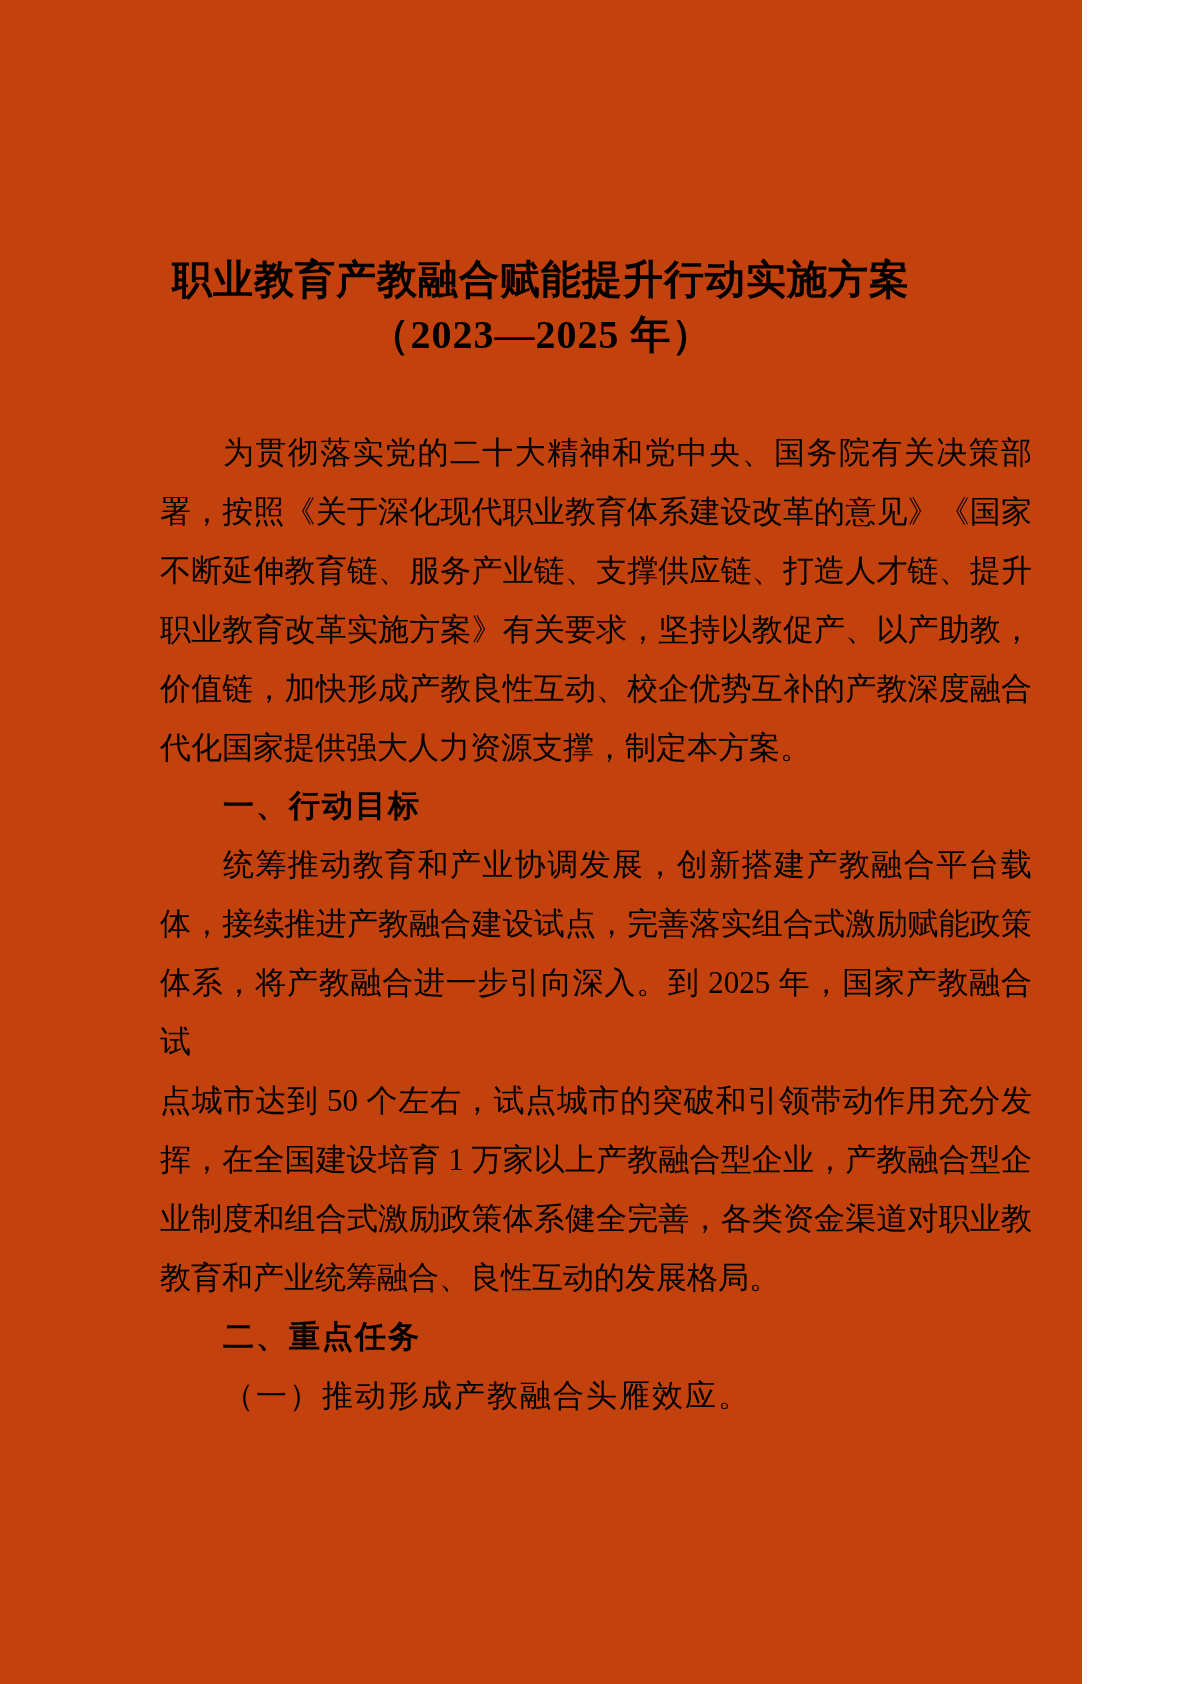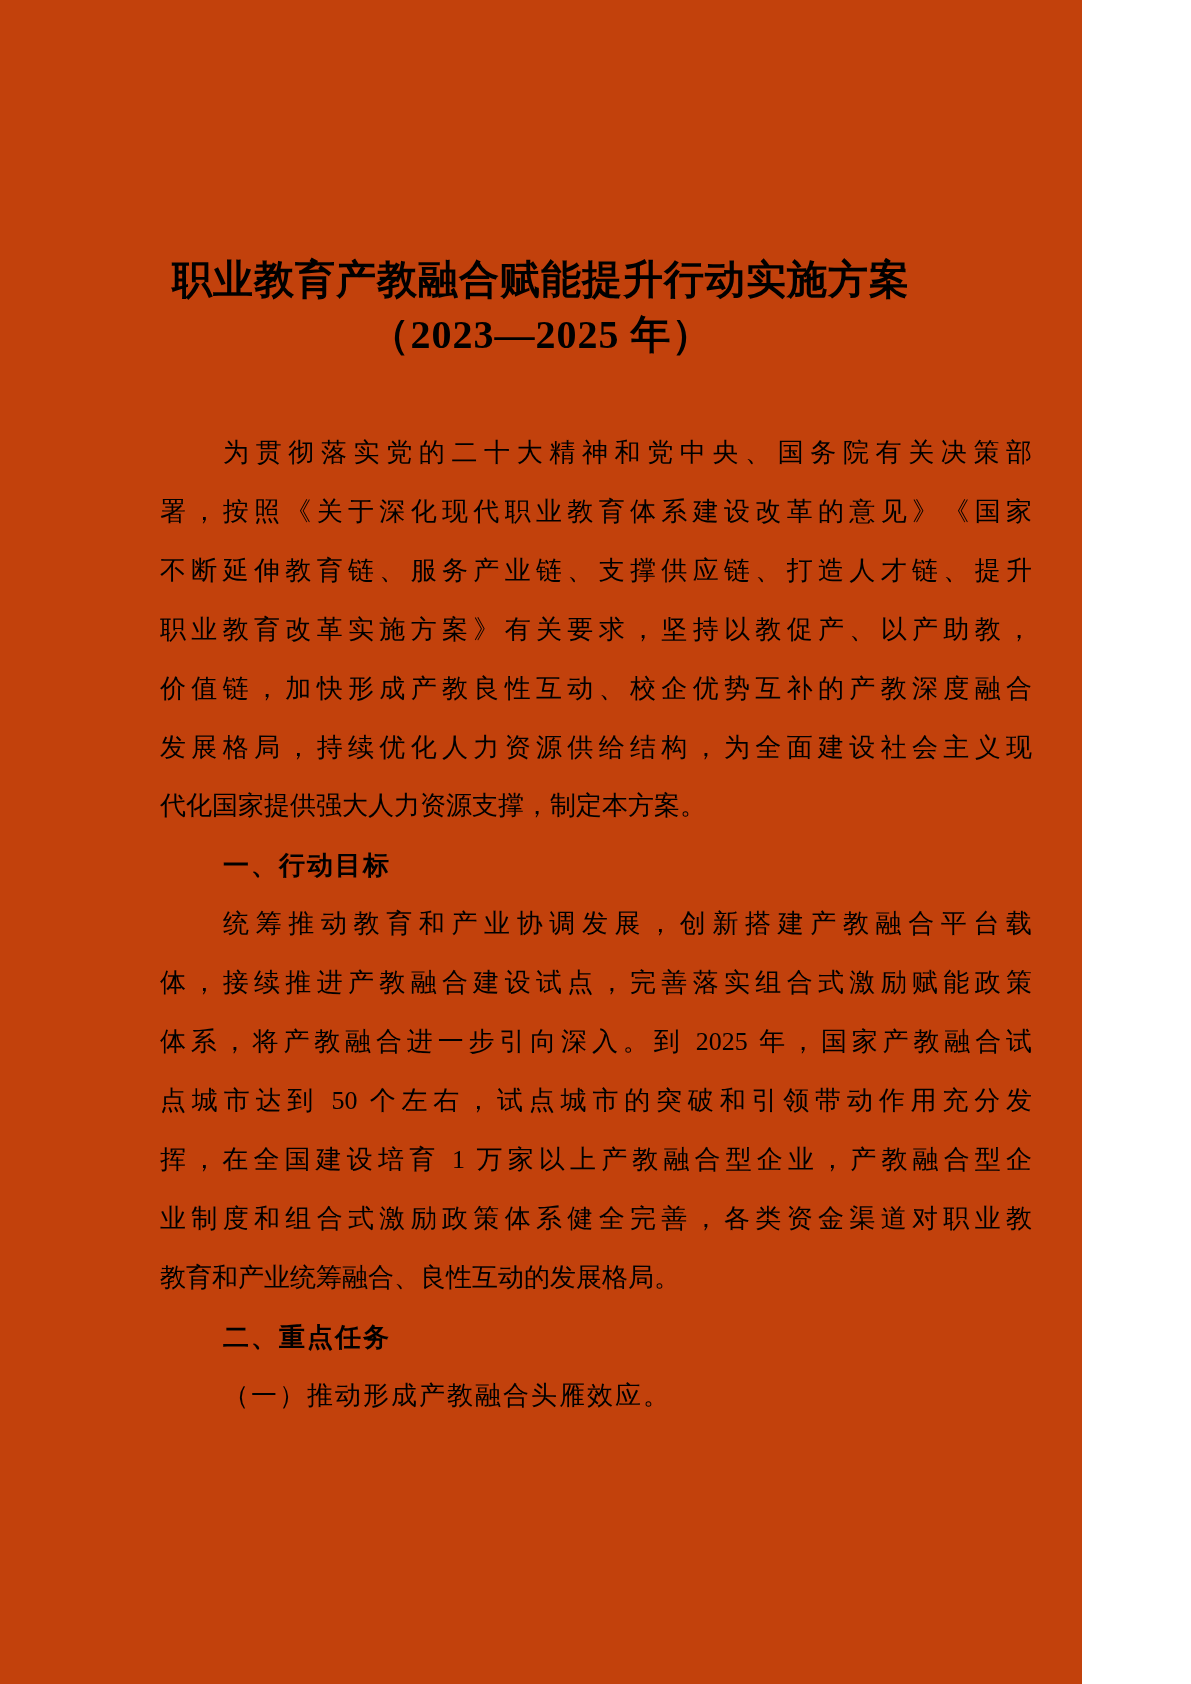--- a/index.html
+++ b/index.html
@@ -23,21 +23,21 @@
     line-height:55px;
     color:#000000;
     letter-spacing:1px;
   }
   .content{
     position:absolute;
     left:160px;
     top:424px;
     width:872px;
     font-family:"Liberation Serif","DejaVu Serif",serif;
-    font-size:26px;
+    font-size:31px;
     line-height:58.9px;
     color:#000000;
   }
   .ln{min-height:58.9px;}
   .just{
     text-align:justify;
     text-align-last:justify;
     text-justify:inter-character;
   }
   .indent{text-indent:63px;}
@@ -61,21 +61,20 @@
     <div>职业教育产教融合赋能提升行动实施方案</div>
     <div>（2023—2025 年）</div>
   </div>
 
   <div class="content">
     <div class="ln just indent">为贯彻落实党的二十大精神和党中央、国务院有关决策部</div>
     <div class="ln just">署，按照《关于深化现代职业教育体系建设改革的意见》《国家</div>
     <div class="ln just">不断延伸教育链、服务产业链、支撑供应链、打造人才链、提升</div>
     <div class="ln just">职业教育改革实施方案》有关要求，坚持以教促产、以产助教，</div>
     <div class="ln just">价值链，加快形成产教良性互动、校企优势互补的产教深度融合</div>
-    <div class="ln just">发展格局，持续优化人力资源供给结构，为全面建设社会主义现</div>
     <div class="ln">代化国家提供强大人力资源支撑，制定本方案。</div>
     <div class="ln head">一、行动目标</div>
     <div class="ln just indent">统筹推动教育和产业协调发展，创新搭建产教融合平台载</div>
     <div class="ln just">体，接续推进产教融合建设试点，完善落实组合式激励赋能政策</div>
     <div class="ln just">体系，将产教融合进一步引向深入。到 2025 年，国家产教融合试</div>
     <div class="ln just">点城市达到 50 个左右，试点城市的突破和引领带动作用充分发</div>
     <div class="ln just">挥，在全国建设培育 1 万家以上产教融合型企业，产教融合型企</div>
     <div class="ln just">业制度和组合式激励政策体系健全完善，各类资金渠道对职业教</div>
     <div class="ln">教育和产业统筹融合、良性互动的发展格局。</div>
     <div class="ln head">二、重点任务</div>

